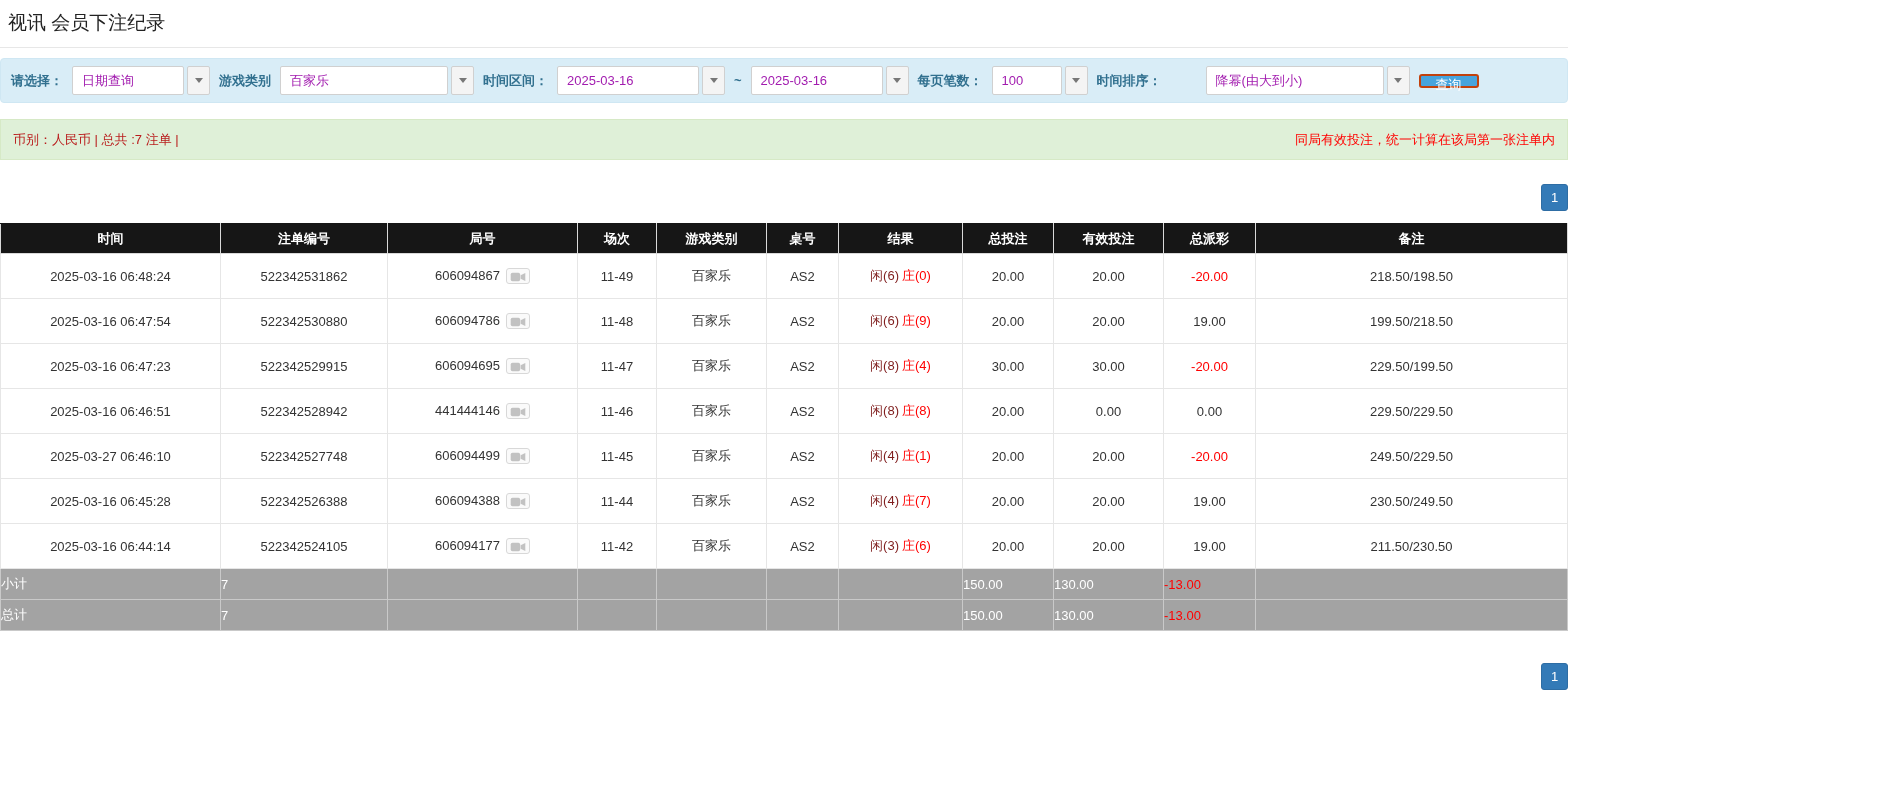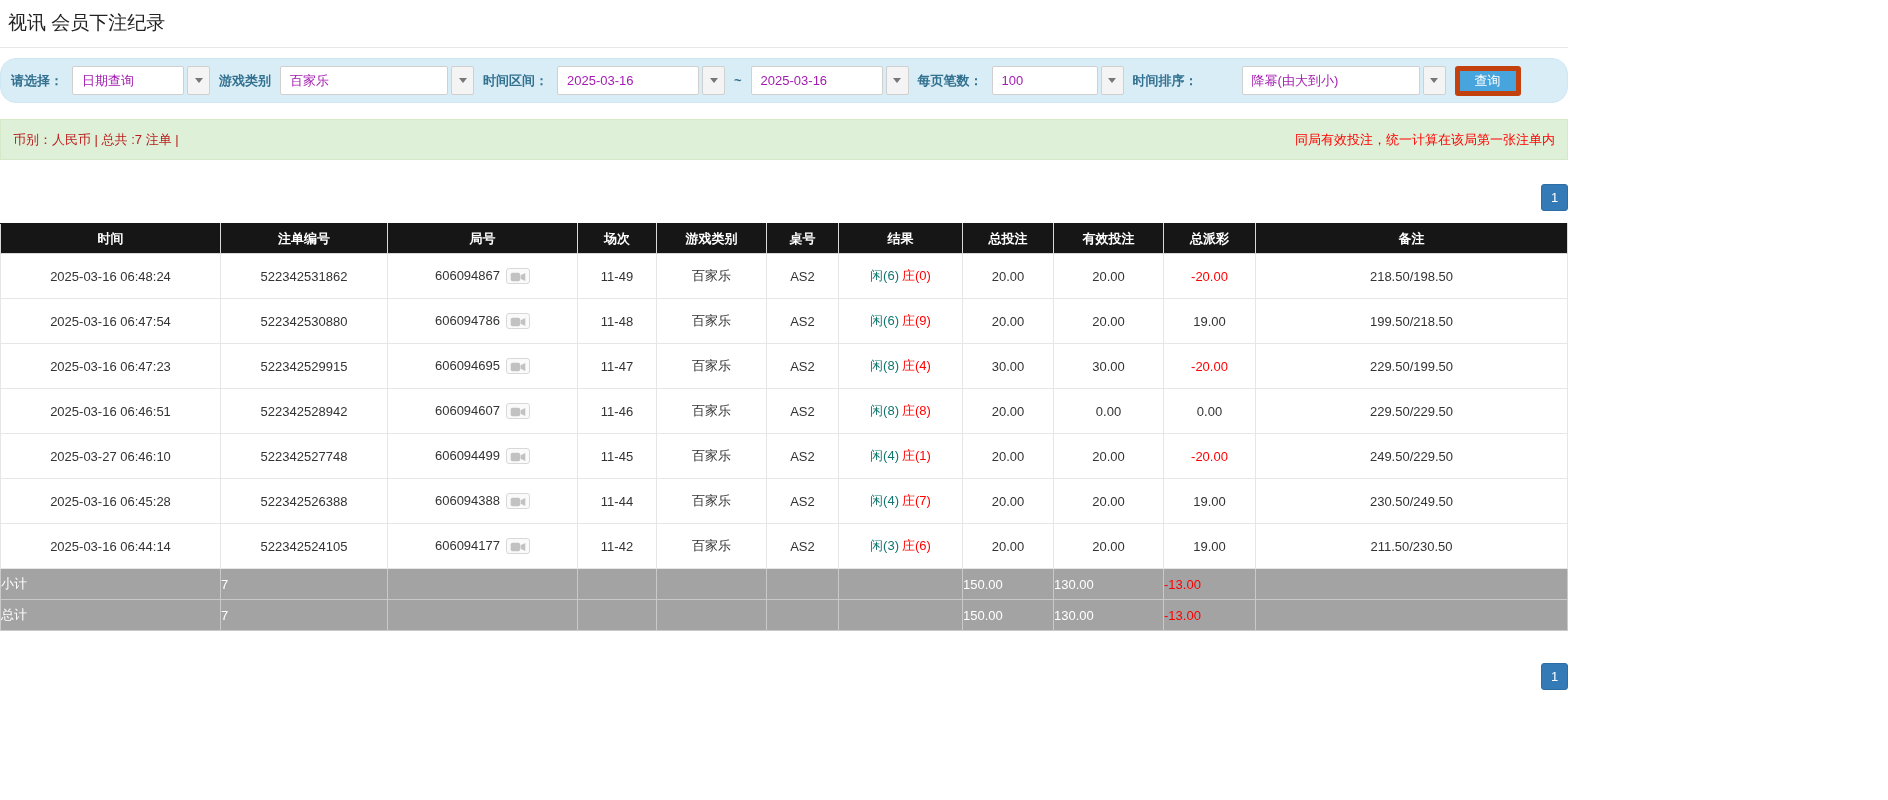--- a/index.html
+++ b/index.html
@@ -9,39 +9,39 @@
     font-size:13px; color:#333; min-height:800px; width:1888px;
   }
   .container { width:1568px; }
 
   .page-title { font-size:19px; font-weight:400; color:#222; padding:10px 8px 11px 8px; }
   .title-divider { border-bottom:1px solid #e7e7e7; }
 
   
   .filter-bar {
     margin-top:10px; height:45px; background:#d9edf7; border:1px solid #cfe7f3;
-    border-radius:16px; display:flex; align-items:center; padding:0 10px; gap:9px;
+    border-radius:4px; display:flex; align-items:center; padding:0 10px; gap:9px;
   }
   .flabel { color:#31708f; font-weight:bold; white-space:nowrap; }
   .combo { display:flex; align-items:center; }
   .combo input {
     height:29px; border:1px solid #d0d0d0; background:#fff; padding:0 9px;
     font-size:13px; color:#a21caf; border-radius:2px; font-family:inherit;
   }
   .combo-arrow {
     height:29px; width:23px; margin-left:3px; border:1px solid #d0d0d0;
     background:#f4f4f4; border-radius:2px; cursor:pointer;
     display:flex; align-items:center; justify-content:center;
   }
   .arr { width:0; height:0; border-left:4px solid transparent; border-right:4px solid transparent; border-top:5px solid #777; }
   .tilde { color:#31708f; font-weight:bold; }
   .w110 input { width:112px; } .w165 input { width:168px; } .w140 input { width:142px; }
-  .w130 input { width:132px; } .w85 input { width:106px; } .w175 input { width:178px;margin-left:35px; }
+  .w130 input { width:132px; } .w85 input { width:70px; } .w175 input { width:178px;margin-left:35px; }
   .search-btn {
-    height:30px; padding:0 15px; background:#47a4dd; color:#fff; border:5px solid #c2410c;
+    height:14px; padding:0 15px; background:#47a4dd; color:#fff; border:2px solid #c2410c;
     border-radius:3px; font-size:13px; cursor:pointer; font-family:inherit;
   }
 
   
   .summary-bar {
     margin-top:16px; height:41px; background:#dff0d8; border:1px solid #d6e9c6;
     display:flex; align-items:center; justify-content:space-between; padding:0 12px;
   }
   .summary-info { color:#b91c1c; }
   .summary-notice { color:#ff0000; }
@@ -57,21 +57,21 @@
   
   table { width:100%; border-collapse:collapse; table-layout:fixed;padding-left:40px; }
   thead th {
     background:#161616; color:#fff; font-weight:bold; height:30px; font-size:13px;
     text-align:center; border:1px solid #d9d9d9; border-top-color:#161616;
   }
   tbody.data td {
     height:45px; text-align:center; border:1px solid #e6e6e6; background:#fff;
     font-size:13px; color:#333; overflow:hidden; white-space:nowrap;
   }
-  .res-player { color:#0f766e; }
+  .res-player { color:#7f1d1d; }
   .res-banker { color:#ff0000; margin-left:3px; }
   .bet-amount { color:#337ab7; cursor:pointer; }
   .payout.neg { color:#ff0000; }
   .video-icon {
     display:inline-block; border:1px solid #d8d8d8; border-radius:3px; background:#fafafa;
     padding:2px 3px 0 3px; margin-left:6px; vertical-align:middle; line-height:0; cursor:pointer;
   }
   tbody.totals td {
     height:31px; text-align:left; background:#a3a3a3; color:#fff;
     border:1px solid #c9c9c9; font-size:13px;
@@ -233,21 +233,21 @@
     </td>
     <td class="bet-amount">30.00</td>
     <td>30.00</td>
     <td class="payout neg">-20.00</td>
     <td>229.50/199.50</td>
   </tr>
         <tr>
     <td>2025-03-16 06:46:51</td>
     <td>522342528942</td>
     <td>
-      <span>606094607</span><span class="video-icon"><svg width="16" height="12" viewBox="0 0 18 14">
+      <span>441444146</span><span class="video-icon"><svg width="16" height="12" viewBox="0 0 18 14">
                 <rect x="0.5" y="2" width="11" height="10" rx="2" fill="#c2c2c2"></rect>
                 <path d="M12 5 L17.5 2.2 V11.8 L12 9 Z" fill="#c2c2c2"></path>
               </svg></span>
     </td>
     <td>11-46</td>
     <td>百家乐</td>
     <td>AS2</td>
     <td>
       <span class="res-player">闲(8)</span><span class="res-banker">庄(8)</span>
     </td>

